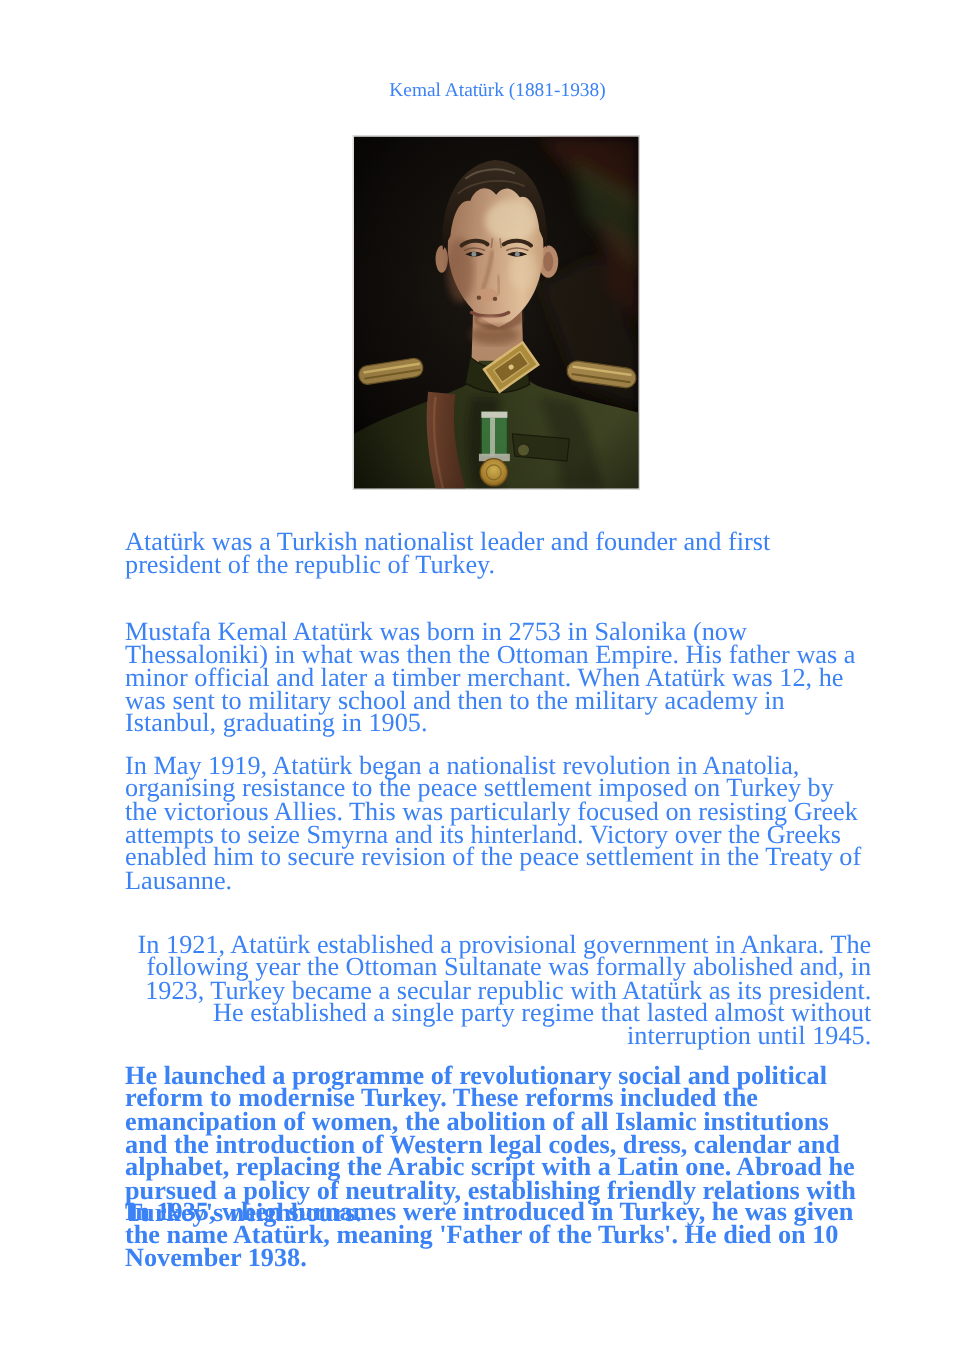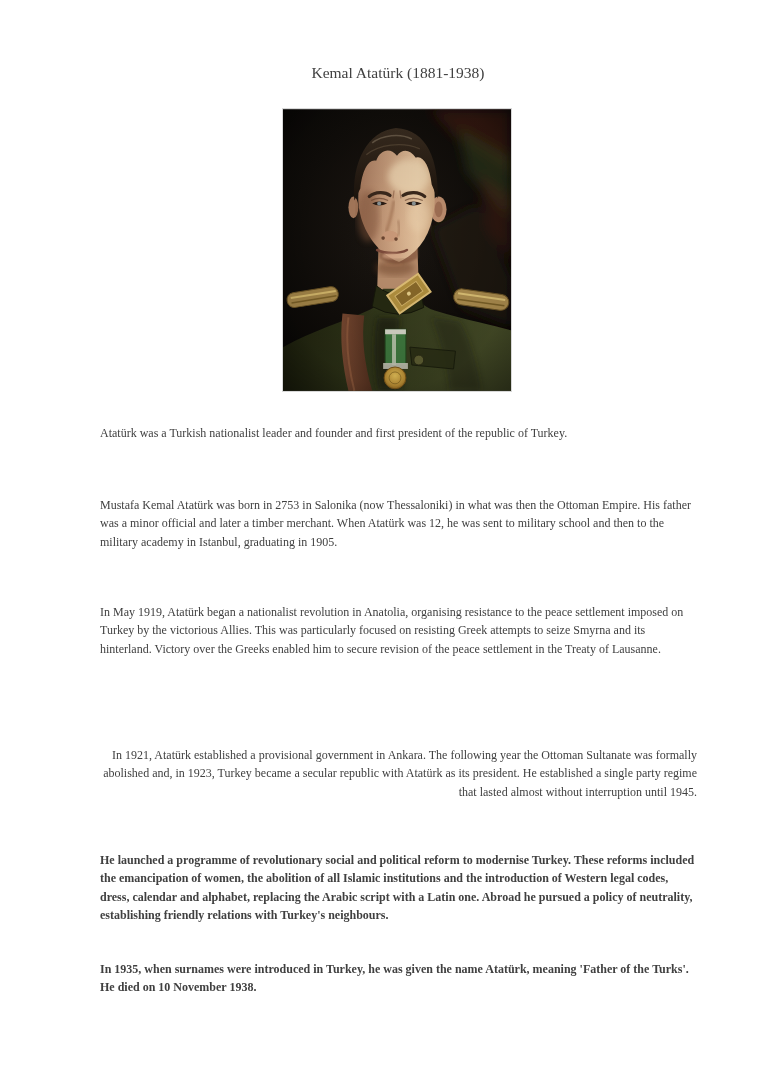--- a/index.html
+++ b/index.html
@@ -6,21 +6,21 @@
     margin: 0;
     padding: 0;
     background: #ffffff;
   }
   .page {
     position: relative;
     width: 768px;
     height: 1087px;
     margin: 0 auto;
     background: #ffffff;
-    color: #404040;
+    color: #3b82f6;
     font-family: "Liberation Serif", "DejaVu Serif", serif;
     overflow: hidden;
   }
   .doc-title {
     position: absolute;
     left: 100px;
     top: 64px;
     width: 596px;
     text-align: center;
     font-size: 15.5px;
@@ -35,21 +35,21 @@
     height: 284px;
     border: 1px solid #d8d8d8;
     box-sizing: border-box;
     overflow: hidden;
   }
   .portrait-frame svg { display: block; }
   .para {
     position: absolute;
     left: 100px;
     width: 597px;
-    font-size: 12px;
+    font-size: 21px;
     line-height: 18.35px;
     text-align: left;
   }
   .p-block-1 { top: 424px; }
   .p-block-2 { top: 496px; }
   .p-block-3 { top: 603px; }
   .p-block-4 { top: 746px; text-align: right; }
   .p-block-5 { top: 851px; font-weight: bold; }
   .p-block-6 { top: 960px; font-weight: bold; }
 </style>

